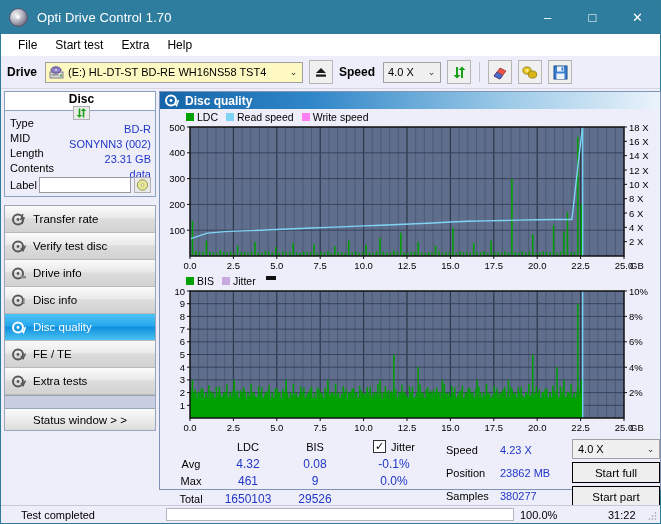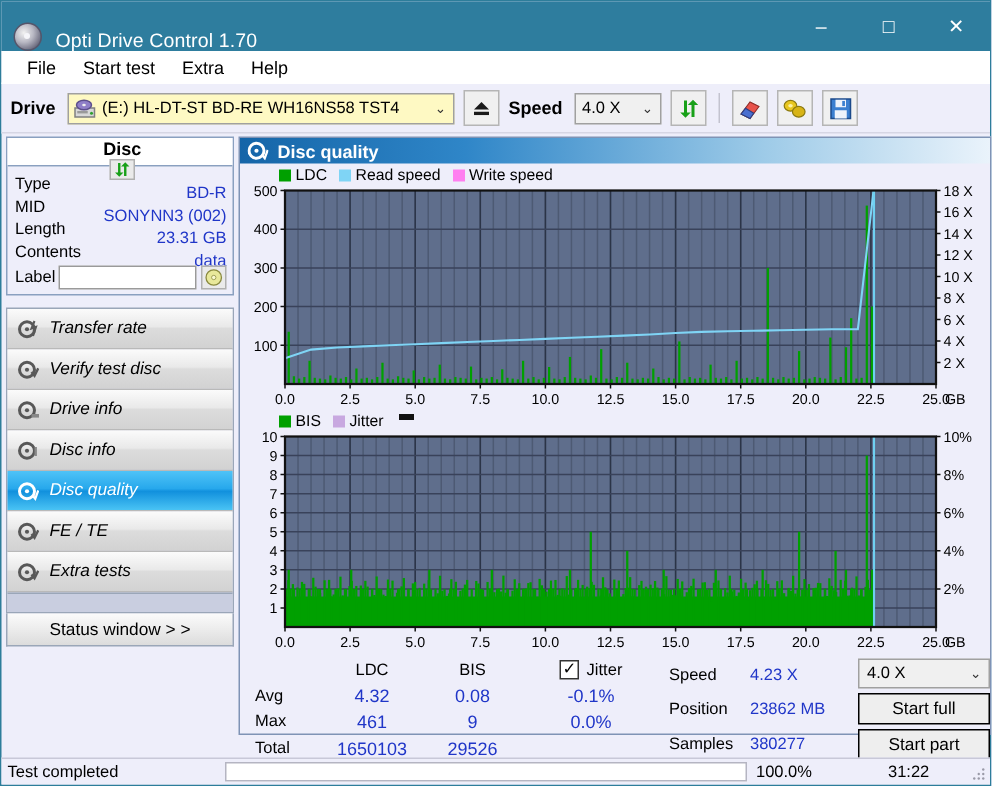--- a/index.html
+++ b/index.html
@@ -11,21 +11,21 @@
     -webkit-font-smoothing:none;
   }
   .app{
     position:relative;width:661px;height:524px;
     background:#eeeefa;
     border:1px solid #2d7d9a;
     box-sizing:border-box;
   }
   
   .titlebar{
-    height:33px;background:#2e7d9e;display:flex;align-items:flex-end;
+    height:33px;background:#2e7d9e;display:flex;align-items:center;
     padding:0 0 0 8px;box-sizing:border-box;
   }
   .title-ico{
     width:17px;height:17px;border-radius:50%;
     background:radial-gradient(circle at 35% 35%,#f2f2f2 0%,#b9b9c4 40%,#6f6f82 75%,#3f3f50 100%);
     border:1px solid #55556a;flex:0 0 auto;position:relative;
   }
   .title-ico:after{content:"";position:absolute;left:6px;top:6px;width:4px;height:4px;border-radius:50%;background:#f6f6fa;}
   .title-text{
     color:#ffffff;font-size:13px;margin-left:9px;letter-spacing:.1px;flex:1 1 auto;
@@ -95,21 +95,21 @@
   .label-row{display:flex;align-items:center;justify-content:space-between;margin-top:2px;}
   .label-input{
     width:92px;height:16px;background:#fff;border:1px solid #9a9a9a;
     box-sizing:border-box;
   }
   .navlist{margin-top:8px;border:1px solid #9aa6b8;box-sizing:border-box;}
   .navitem{
     height:27px;display:flex;align-items:center;gap:7px;padding-left:7px;
     box-sizing:border-box;
     background:linear-gradient(to bottom,#fbfbfb 0%,#e9e9e9 45%,#dcdcdc 50%,#d2d2d2 100%);
-    border-bottom:1px solid #b9b9b9;font-size:11.5px;color:#000;font-style:italic;
+    border-bottom:1px solid #b9b9b9;font-size:11.5px;color:#000;
   }
   .navitem:last-child{border-bottom:none;}
   .navitem.sel{
     background:linear-gradient(to bottom,#4fc3f7 0%,#27a8ec 45%,#1190dd 52%,#49c3f4 100%);
     color:#ffffff;
   }
   .navgap{height:12px;background:#c9cee0;border-top:1px solid #9aa6b8;}
   .statuswin{
     margin-top:0;height:22px;border:1px solid #9aa6b8;border-top:none;
     background:linear-gradient(to bottom,#fbfbfb 0%,#ececec 50%,#dcdcdc 100%);
@@ -129,21 +129,21 @@
   .lg{display:flex;align-items:center;gap:3px;font-size:10.5px;color:#000;}
   .sw{width:8px;height:8px;display:inline-block;}
   .chartwrap{position:relative;}
   svg{display:block;}
   
   .stats{
     display:flex;padding:4px 0 0 0;font-size:11px;position:relative;
   }
   .statgrid{display:grid;grid-template-columns:52px 72px 62px 96px;row-gap:1px;align-items:center;}
   .sg-h{text-align:center;color:#000;font-size:11px;}
-  .sg-k{color:#000;font-size:11px;padding-left:10px;}
+  .sg-k{color:#000;font-size:11px;padding-left:10px;text-align:center;}
   .sg-v{text-align:center;color:#2036c8;font-size:12px;}
   .jitter-head{display:flex;align-items:center;justify-content:center;gap:5px;}
   .cbox{
     width:13px;height:13px;border:1px solid #333;background:#fff;
     display:flex;align-items:center;justify-content:center;font-size:11px;color:#000;
     box-sizing:border-box;line-height:1;
   }
   .rightstats{display:grid;grid-template-columns:54px 70px;row-gap:1px;align-items:center;margin-left:4px;}
   .rs-k{color:#000;font-size:11px;}
   .rs-v{color:#2036c8;font-size:11px;}
@@ -156,21 +156,21 @@
     width:88px;height:21px;background:#eeeeee;border:1px solid #000000;
     display:flex;align-items:center;justify-content:center;font-size:11.5px;
     color:#000;box-sizing:border-box;
   }
   
   .statusbar{
     position:absolute;left:0;bottom:0;width:659px;height:18px;
     background:#eeeefa;border-top:1px solid #c8c8d8;
     display:flex;align-items:center;box-sizing:border-box;
   }
-  .sb-text{width:145px;padding-left:4px;font-size:11px;color:#000;}
+  .sb-text{width:145px;padding-left:20px;font-size:11px;color:#000;}
   .sb-progress{
     flex:0 0 auto;width:348px;height:13px;background:#fff;border:1px solid #b5b5c2;
     box-sizing:border-box;position:relative;
   }
   .sb-fill{height:100%;background:#16a810;width:100%;}
   .sb-pct{width:88px;padding-left:6px;font-size:11px;color:#000;}
   .sb-time{flex:1 1 auto;text-align:left;padding-right:24px;font-size:11px;color:#000;}
   .grip{
     position:absolute;right:2px;bottom:2px;width:11px;height:11px;
   }

